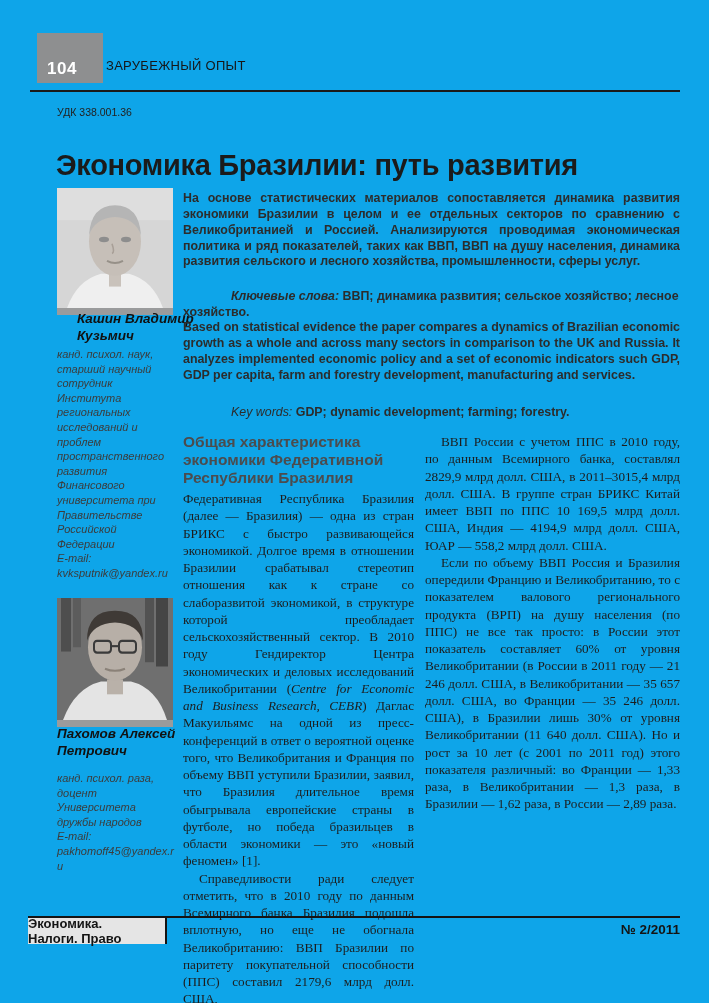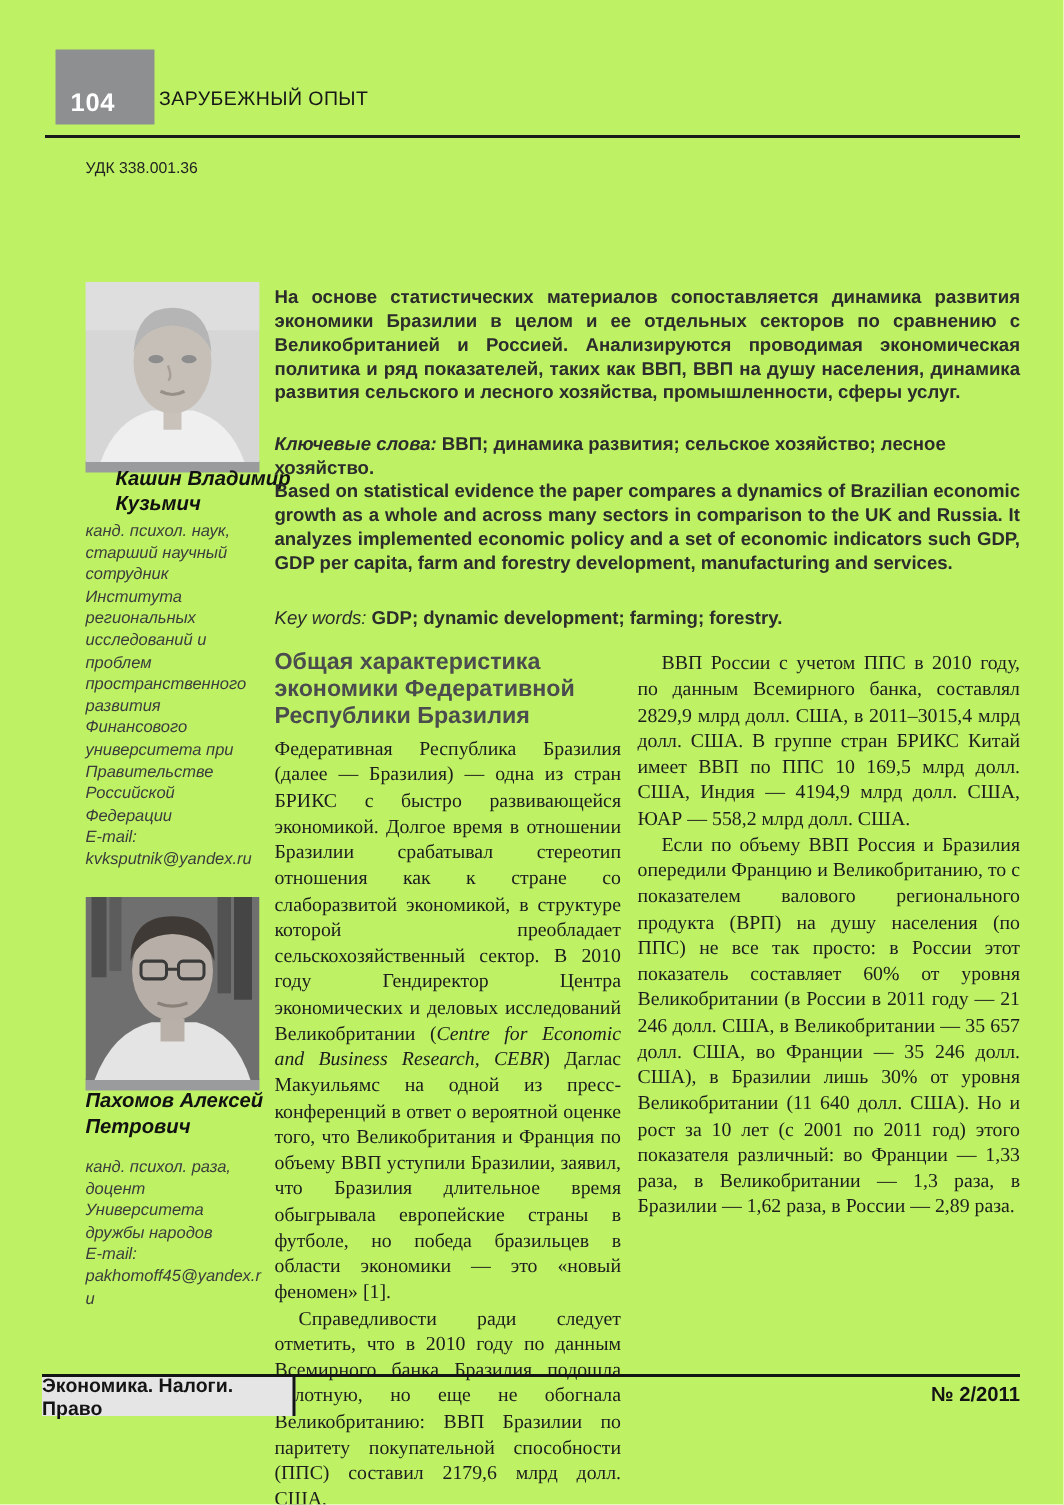--- a/index.html
+++ b/index.html
@@ -1,17 +1,17 @@
 <!DOCTYPE html>
 <html lang="ru"><head>
 <meta charset="utf-8">
 <style>
   html,body{margin:0;padding:0;background:#fff;}
   .page{
-    position:relative;width:709px;height:1003px;background:#bef264;
+    position:relative;width:709px;height:1003px;background:#0ea5e9;
     font-family:"Liberation Sans",sans-serif;color:#1d1d1d;overflow:hidden;
   }
   
   .pagenum-box{
     position:absolute;left:37px;top:33px;width:66px;height:50px;background:#8e8f90;
     display:flex;align-items:flex-end;justify-content:flex-start;
     padding:0 0 4px 10px;box-sizing:border-box;
   }
   .pagenum-box span{color:#fff;font-size:17px;font-weight:bold;letter-spacing:.5px;}
   .section-label{
@@ -47,61 +47,62 @@
   
   .abstract{
     position:absolute;left:183px;width:497px;font-size:12.4px;font-weight:bold;color:#2c2c2c;
     line-height:15.7px;text-align:justify;
   }
   .abstract-ru{top:179px;}
   .abstract-en{top:308px;}
   .kw{position:absolute;left:183px;width:497px;font-size:12.4px;color:#2c2c2c;line-height:15.7px;}
   .kw-ru{top:277px;}
   .kw-en{top:393px;}
-  .kw em{font-weight:bold;}
+  .kw em{font-weight:bold;margin-left:48px;}
   .kw-en em{font-weight:normal;}
   .kw strong{font-weight:bold;}
   
   .columns{position:absolute;left:183px;top:433px;width:497px;display:flex;gap:11px;}
   .col-1{width:231px;}
   .col-2{width:255px;}
   .col h2{
     margin:0 0 3px 0;font-size:15.5px;line-height:18px;font-weight:bold;color:#4b4c4e;
     font-family:"Liberation Sans",sans-serif;
   }
   .body-p{
     margin:0;font-family:"Liberation Serif",serif;font-size:13.2px;line-height:17.25px;
     text-align:justify;color:#1d1d1d;
   }
   .body-p.indent{text-indent:16px;}
   .body-p em{font-style:italic;}
   
   .footer-rule{position:absolute;left:28px;top:916px;width:652px;height:2px;background:#141414;}
   .footer-box{
-    position:absolute;left:28px;top:918px;width:169px;height:26px;background:#e5e5e5;
+    position:absolute;left:28px;top:918px;width:139px;height:26px;background:#e5e5e5;
     border-right:2px solid #141414;display:flex;align-items:center;justify-content:flex-end;
     padding-right:10px;box-sizing:border-box;
   }
   .footer-box span{font-size:13px;font-weight:bold;color:#141414;}
   .footer-issue{
     position:absolute;right:29px;top:922px;font-size:13.5px;font-weight:bold;color:#141414;
   }
 </style>
 </head>
 <body>
 
 <div class="page">
 
   <div class="pagenum-box">
     <span>104</span>
   </div>
   <div class="section-label">ЗАРУБЕЖНЫЙ ОПЫТ</div>
   <div class="header-rule"></div>
 
   <div class="udk">УДК 338.001.36</div>
+  <h1 class="title">Экономика Бразилии: путь развития</h1>
 
   <div class="sidebar">
 
     <div class="photo photo-1">
       <svg viewBox="0 0 116 112" preserveAspectRatio="none">
         <rect x="0" y="0" width="116" height="112" fill="#d6d6d6"></rect>
         <rect x="0" y="0" width="116" height="30" fill="#dedede"></rect>
         <path d="M10 112 Q20 86 44 80 L72 80 Q96 86 106 112 Z" fill="#efefef"></path>
         <path d="M52 78 h12 v14 h-12 z" fill="#c9c2bb"></path>
         <ellipse cx="58" cy="50" rx="26" ry="32" fill="#c6bfb8"></ellipse>

